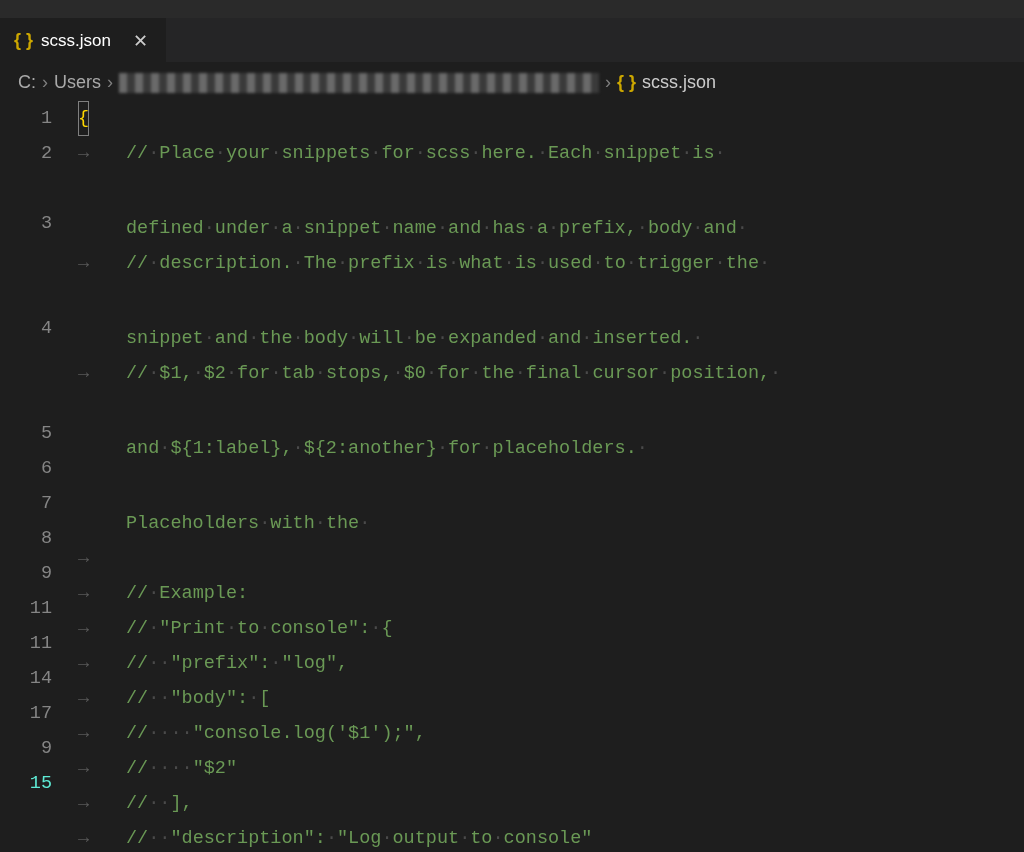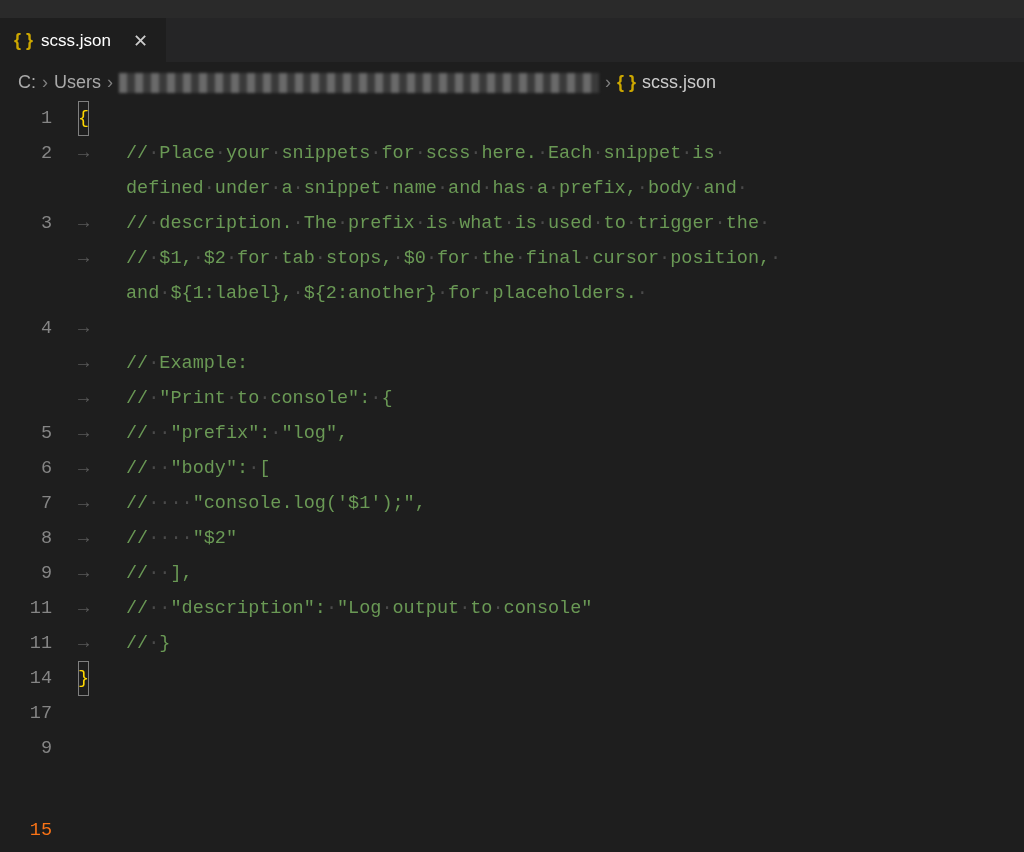--- a/index.html
+++ b/index.html
@@ -88,22 +88,21 @@
     width: 78px;
     text-align: right;
     padding-right: 26px;
     color: #858585;
     user-select: none;
   }
   .gutter .ln {
     height: 35px;
   }
   .gutter .ln.current {
-    color: #f97316;
-    margin-top: 47px;
+    color: #5eead4;
   }
   .gutter .ln.wrapped {
     
   }
   .code {
     flex: 1;
     position: relative;
     padding-right: 30px;
   }
   .line {
@@ -119,20 +118,21 @@
   }
   .comment { color: #6A9955; }
   .tabchar {
     color: #585858;
     display: inline-block;
     width: 48px;
   }
   .dot { color: #4a4a4a; }
   .code .wrap-cont {
     padding-left: 48px;
+    margin-top: 40px;
   }
 </style>
 </head>
 <body>
 
 <div class="topbar"></div>
 
 <div class="tabs">
   <div class="tab">
     <span class="braces-icon">{ }</span>
@@ -178,23 +178,25 @@
   </div>
 
   <div class="code">
 
     <div class="line"><span class="brace-hl">{</span></div>
 
     <div class="line"><span class="tabchar">→ </span><span class="comment">//<span class="dot">·</span>Place<span class="dot">·</span>your<span class="dot">·</span>snippets<span class="dot">·</span>for<span class="dot">·</span>scss<span class="dot">·</span>here.<span class="dot">·</span>Each<span class="dot">·</span>snippet<span class="dot">·</span>is<span class="dot">·</span></span></div>
     <div class="line wrap-cont"><span class="comment">defined<span class="dot">·</span>under<span class="dot">·</span>a<span class="dot">·</span>snippet<span class="dot">·</span>name<span class="dot">·</span>and<span class="dot">·</span>has<span class="dot">·</span>a<span class="dot">·</span>prefix,<span class="dot">·</span>body<span class="dot">·</span>and<span class="dot">·</span></span></div>
 
     <div class="line"><span class="tabchar">→ </span><span class="comment">//<span class="dot">·</span>description.<span class="dot">·</span>The<span class="dot">·</span>prefix<span class="dot">·</span>is<span class="dot">·</span>what<span class="dot">·</span>is<span class="dot">·</span>used<span class="dot">·</span>to<span class="dot">·</span>trigger<span class="dot">·</span>the<span class="dot">·</span></span></div>
+    <div class="line wrap-cont"><span class="comment">snippet<span class="dot">·</span>and<span class="dot">·</span>the<span class="dot">·</span>body<span class="dot">·</span>will<span class="dot">·</span>be<span class="dot">·</span>expanded<span class="dot">·</span>and<span class="dot">·</span>inserted.<span class="dot">·</span></span></div>
 
     <div class="line"><span class="tabchar">→ </span><span class="comment">//<span class="dot">·</span>$1,<span class="dot">·</span>$2<span class="dot">·</span>for<span class="dot">·</span>tab<span class="dot">·</span>stops,<span class="dot">·</span>$0<span class="dot">·</span>for<span class="dot">·</span>the<span class="dot">·</span>final<span class="dot">·</span>cursor<span class="dot">·</span>position,<span class="dot">·</span></span></div>
     <div class="line wrap-cont"><span class="comment">and<span class="dot">·</span>${1:label},<span class="dot">·</span>${2:another}<span class="dot">·</span>for<span class="dot">·</span>placeholders.<span class="dot">·</span></span></div>
+    <div class="line wrap-cont"><span class="comment">Placeholders<span class="dot">·</span>with<span class="dot">·</span>the<span class="dot">·</span></span></div>
 
     <div class="line"><span class="tabchar">→ </span></div>
 
     <div class="line"><span class="tabchar">→ </span><span class="comment">//<span class="dot">·</span>Example:</span></div>
 
     <div class="line"><span class="tabchar">→ </span><span class="comment">//<span class="dot">·</span>"Print<span class="dot">·</span>to<span class="dot">·</span>console":<span class="dot">·</span>{</span></div>
 
     <div class="line"><span class="tabchar">→ </span><span class="comment">//<span class="dot">·</span><span class="dot">·</span>"prefix":<span class="dot">·</span>"log",</span></div>
 
     <div class="line"><span class="tabchar">→ </span><span class="comment">//<span class="dot">·</span><span class="dot">·</span>"body":<span class="dot">·</span>[</span></div>

